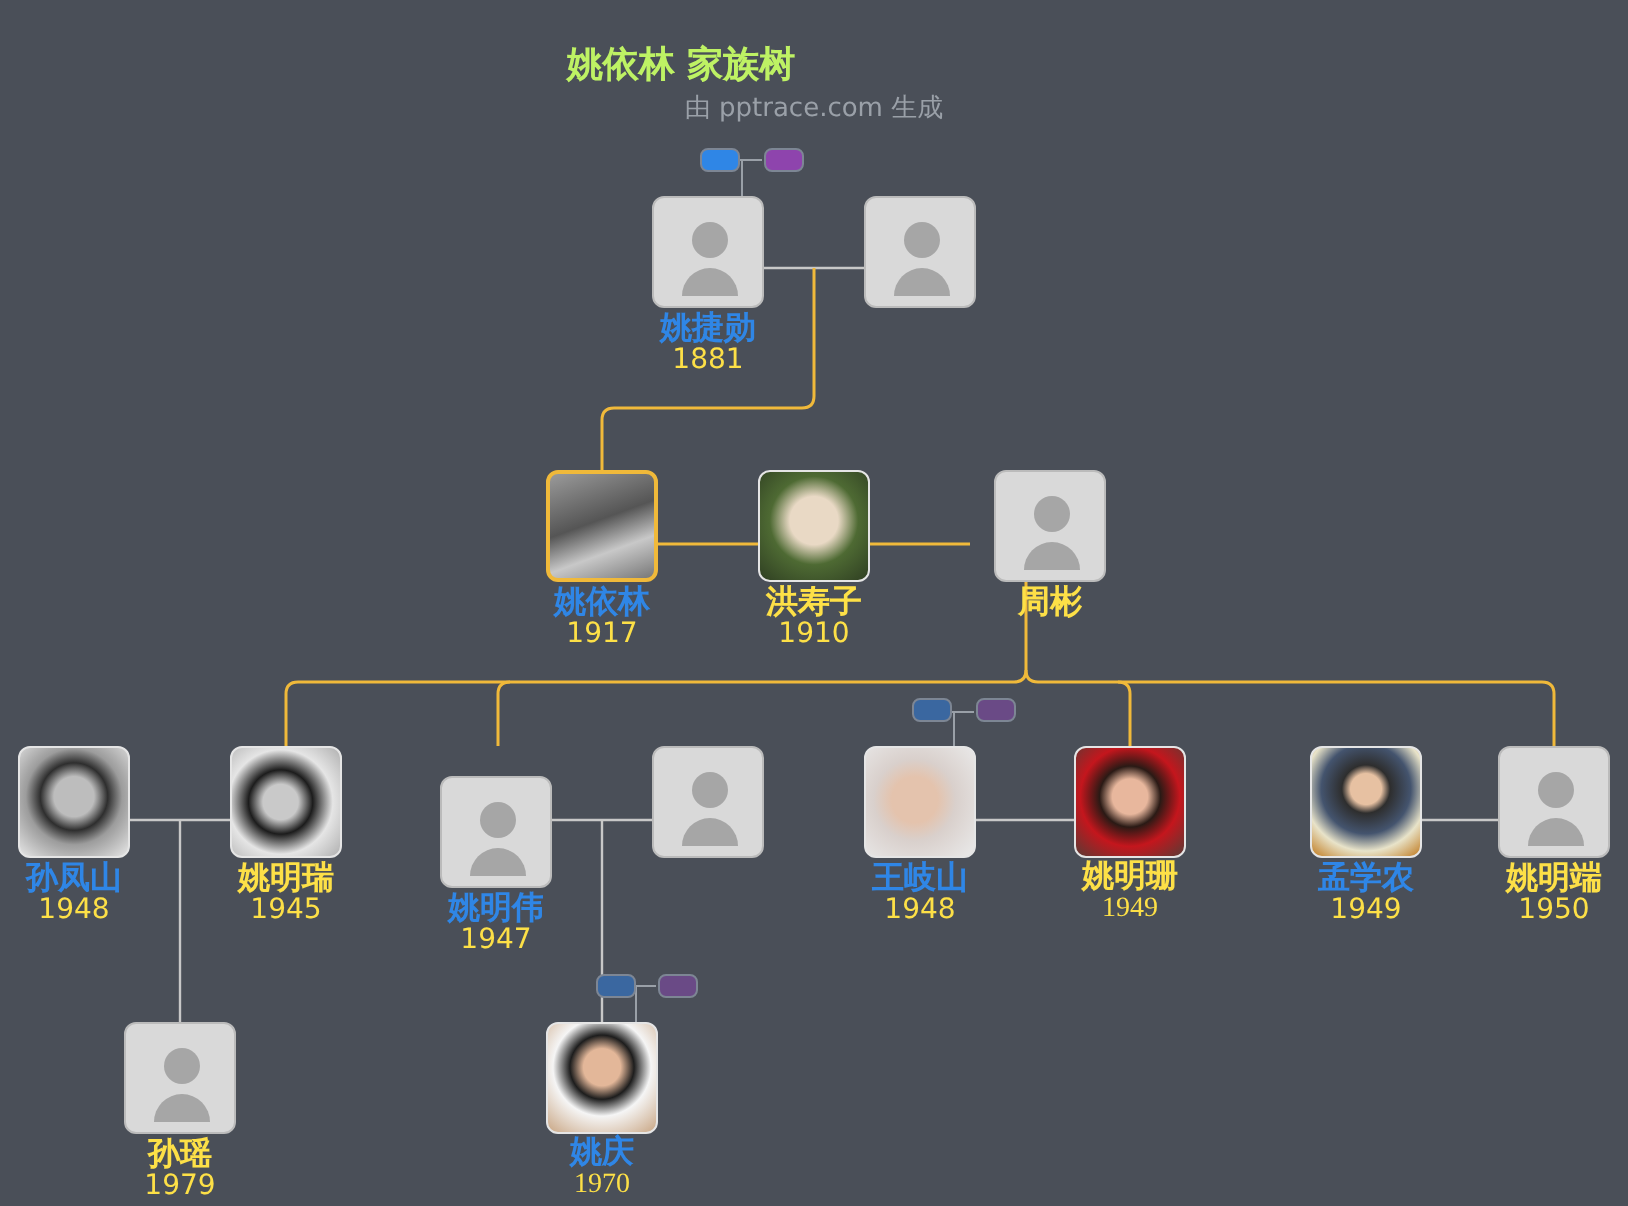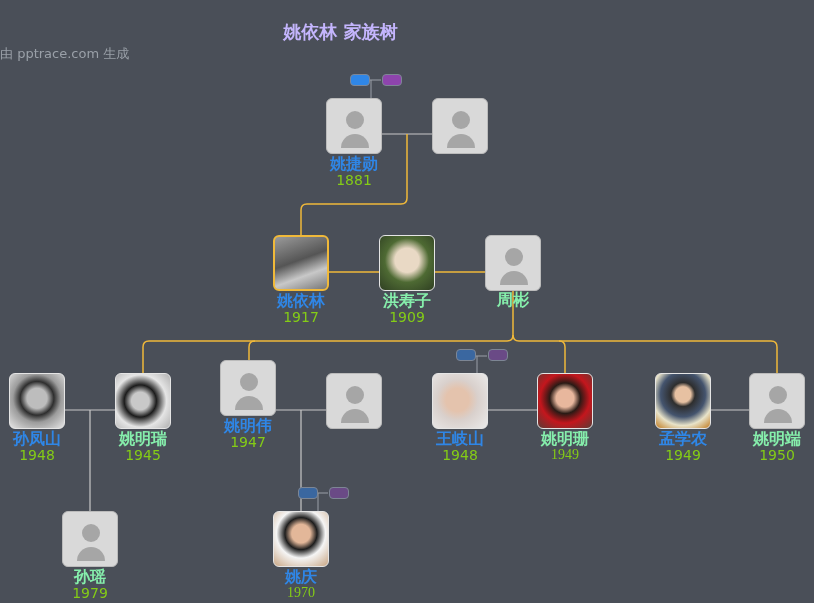--- a/index.html
+++ b/index.html
@@ -1,36 +1,36 @@
 <!DOCTYPE html>
 <html><head>
 <meta charset="utf-8">
 <style>
   html, body { margin:0; padding:0; }
   body {
     width:814px; height:603px; overflow:hidden; position:relative;
     background:#4a4f58;
     font-family:"DejaVu Sans","Liberation Sans",sans-serif;
   }
-  .title { position:absolute; left:0; width:681px; top:20px; text-align:center; color:#c4b5fd; font-size:18px; font-weight:bold; }
-  .subtitle { position:absolute; left:0; width:814px; top:45px; text-align:left; color:#9aa0a8; font-size:13px; }
+  .title { position:absolute; left:0; width:681px; top:20px; text-align:center; color:#bef264; font-size:18px; font-weight:bold; }
+  .subtitle { position:absolute; left:0; width:814px; top:45px; text-align:center; color:#9aa0a8; font-size:13px; }
   svg.lines { position:absolute; left:0; top:0; }
   .node { position:absolute; width:106px; text-align:center; }
   .box {
     width:56px; height:56px; margin:0 auto; border-radius:6px; background:#d9d9d9;
     position:relative; overflow:hidden; box-sizing:border-box; border:1px solid #bbb;
   }
   .box.photo { border:1px solid #e5e5e5; }
   .box.sel { border:2px solid #f0b93a; }
   .avatar-head { position:absolute; left:19px; top:12px; width:18px; height:18px; border-radius:50%; background:#a6a6a6; }
   .avatar-body { position:absolute; left:14px; top:35px; width:28px; height:14px; border-radius:14px 14px 0 0; background:#a6a6a6; }
   .name { font-size:16px; font-weight:bold; line-height:16px; margin-top:2px; }
   .male { color:#2f86e6; }
-  .female { color:#86efac; }
-  .year { color:#84cc16; font-size:14px; line-height:16px; }
+  .female { color:#fde047; }
+  .year { color:#fde047; font-size:14px; line-height:16px; }
   .pill { position:absolute; width:20px; height:12px; border-radius:4px; box-sizing:border-box; border:1px solid #7d8694; }
   .pill.b { background:#2f86e6; }
   .pill.p { background:#8e44ad; }
   .pill.dim.b { background:#3a67a0; }
   .pill.dim.p { background:#6a4a86; }
   
   .ph1 { background:linear-gradient(160deg,#9a9a9a,#555 45%,#c8c8c8 70%,#777); }
   .ph2 { background:radial-gradient(circle at 50% 45%,#e9d9c5 0 30%,#4e6a33 55%,#2f3f22); }
   .ph3 { background:radial-gradient(circle at 50% 45%,#bdbdbd 0 25%,#2e2e2e 42%,#9c9c9c 60%,#e6e6e6); }
   .ph4 { background:radial-gradient(circle at 45% 50%,#c9c9c9 0 22%,#1c1c1c 40%,#e5e5e5 65%,#b0b0b0); }
@@ -98,41 +98,41 @@
 </div>
 
 <div class="node" style="left:248px;top:235px;">
   <div class="box photo sel ph1"></div>
   <div class="name male">姚依林</div>
   <div class="year">1917</div>
 </div>
 <div class="node" style="left:354px;top:235px;">
   <div class="box photo ph2"></div>
   <div class="name female">洪寿子</div>
-  <div class="year">1909</div>
+  <div class="year">1910</div>
 </div>
-<div class="node" style="left:460px;top:235px;font-family:Liberation Mono, monospace;">
+<div class="node" style="left:472px;top:235px;">
   <div class="box">
       <div class="avatar-head"></div>
       <div class="avatar-body"></div>
     </div>
   <div class="name female">周彬</div>
 </div>
 
 <div class="node" style="left:-16px;top:373px;">
   <div class="box photo ph3"></div>
   <div class="name male">孙凤山</div>
   <div class="year">1948</div>
 </div>
 <div class="node" style="left:90px;top:373px;">
   <div class="box photo ph4"></div>
   <div class="name female">姚明瑞</div>
   <div class="year">1945</div>
 </div>
-<div class="node" style="left:195px;top:360px;">
+<div class="node" style="left:195px;top:388px;">
   <div class="box">
       <div class="avatar-head"></div>
       <div class="avatar-body"></div>
     </div>
   <div class="name male">姚明伟</div>
   <div class="year">1947</div>
 </div>
 <div class="node" style="left:301px;top:373px;">
   <div class="box">
       <div class="avatar-head"></div>

